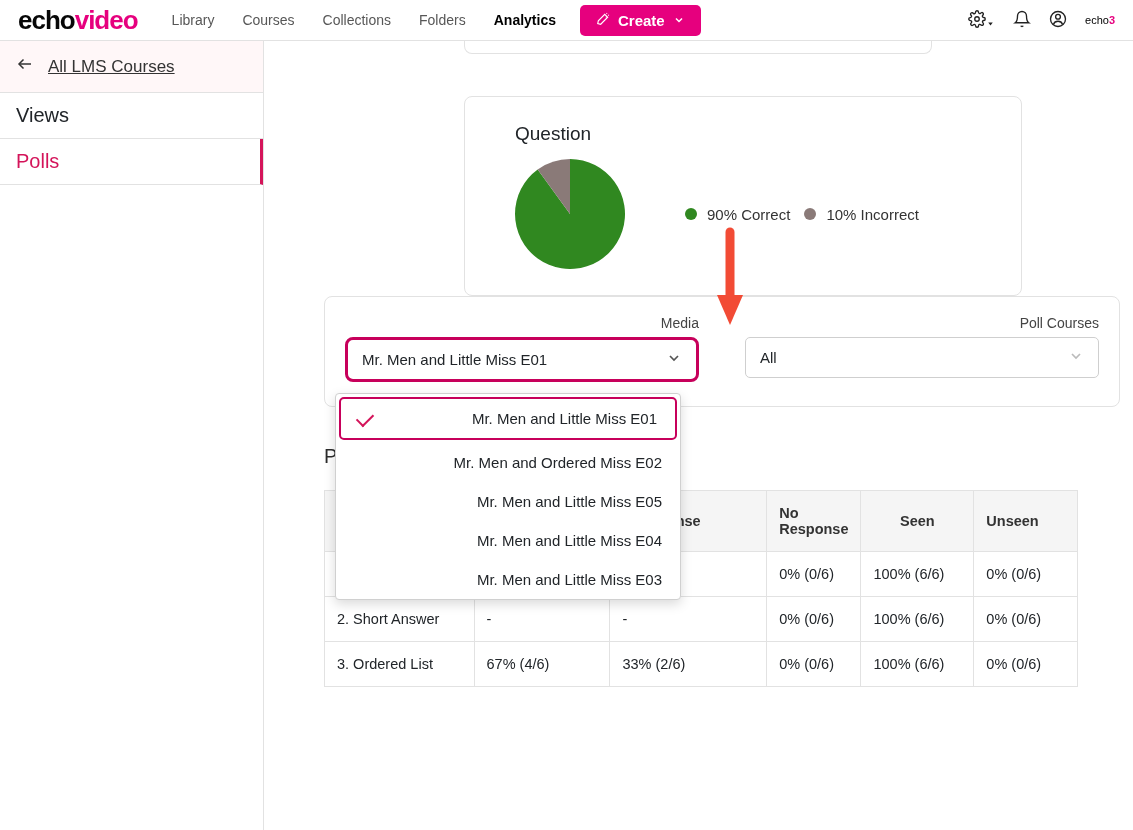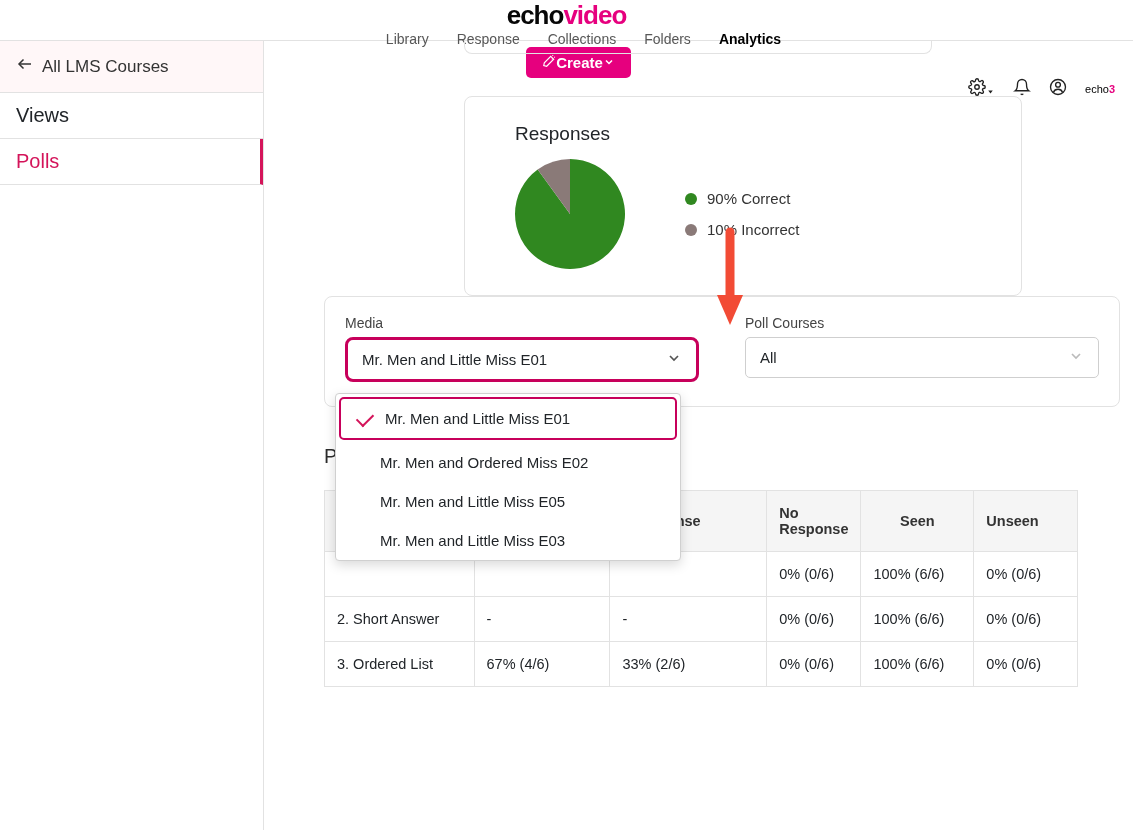--- a/index.html
+++ b/index.html
@@ -8,56 +8,56 @@
     --muted:#575757;
     --border:#e2e2e2;
     --bg:#ffffff;
     --sidebar-active-bg:#fff7f8;
     --chart-green:#308820;
     --chart-muted:#8a7a78;
     --red-arrow:#f24b35;
     --highlight:#c7005b;
   }
   html,body{margin:0;padding:0;font-family:'Segoe UI',Helvetica,Arial,sans-serif;color:var(--text);background:#fff;font-size:15px;}
-  .topbar{display:flex;align-items:center;border-bottom:1px solid var(--border);height:40px;padding:0 18px;flex-direction:column;}
+  .topbar{display:flex;align-items:center;border-bottom:1px solid var(--border);height:40px;padding:0 18px;}
   .logo{font-weight:700;font-size:26px;letter-spacing:-1px;}
   .logo .a{color:#070707;}
   .logo .b{color:#e6007e;}
   .nav{display:flex;gap:28px;margin-left:34px;font-size:14px;color:var(--muted);}
   .nav-item{cursor:pointer;}
   .nav-item.active{color:#000;font-weight:600;}
-  .create-btn{margin-left:24px;background:#e6007e;color:#fff;border:none;border-radius:5px;padding:7px 16px;font-size:15px;font-weight:600;display:flex;align-items:center;cursor:pointer;}
+  .create-btn{margin-left:24px;background:#e6007e;color:#fff;border:none;border-radius:5px;padding:7px 16px;font-size:15px;font-weight:600;display:flex;align-items:center;gap:8px;cursor:pointer;}
   .topbar-right{margin-left:auto;display:flex;align-items:center;gap:18px;color:#222;}
   .topbar-right svg{width:18px;height:18px;}
   .mini-logo{font-size:11px;}
   .mini-logo .a{color:#000;}
   .mini-logo .b{color:#e6007e;font-weight:600;}
 
   .body{display:flex;}
   .sidebar{width:263px;border-right:1px solid var(--border);min-height:790px;flex-shrink:0;}
-  .sb-head{display:flex;align-items:center;gap:8px;padding:14px 16px;background:var(--sidebar-active-bg);border-bottom:1px solid var(--border);font-size:17px;color:#333;}
+  .sb-head{display:flex;align-items:center;gap:14px;padding:14px 16px;background:var(--sidebar-active-bg);border-bottom:1px solid var(--border);font-size:17px;color:#333;text-decoration:underline;}
   .sb-item{padding:11px 16px;border-bottom:1px solid var(--border);font-size:20px;}
   .sb-item.active{color:var(--pink);border-right:3px solid var(--pink);}
 
   .main{flex:1;padding:0;position:relative;height:790px;overflow:hidden;}
   .card{border:1px solid var(--border);border-radius:8px;}
   .responses-card{width:466px;margin-left:200px;margin-top:42px;padding:26px 40px 26px 50px;}
   .responses-title{font-size:19px;margin-bottom:14px;}
   .chart-row{display:flex;align-items:center;gap:60px;}
-  .legend{display:flex;flex-direction:column;gap:14px;font-size:15px;color:#333;}
+  .legend{display:flex;gap:14px;font-size:15px;color:#333;}
   .legend-item{display:flex;align-items:center;gap:10px;}
   .legend-dot{width:12px;height:12px;border-radius:50%;}
   .dot-green{background:var(--chart-green);}
   .dot-grey{background:var(--chart-muted);}
   .total-row{text-align:center;margin-top:18px;font-size:16px;color:#2c2c2c;}
   .total-row .big{font-size:34px;margin-left:8px;}
 
   .polling-heading{margin:70px 0 18px 60px;font-size:22px;color:#2c2c2c;}
 
-  .filter-card{margin-left:60px;width:754px;border:1px solid var(--border);border-radius:8px;padding:18px 20px 24px 20px;display:flex;gap:46px;position:relative;}
+  .filter-card{margin-left:60px;width:754px;border:1px solid var(--border);border-radius:8px;padding:18px 20px 24px 20px;display:flex;gap:46px;position:relative;text-align:right;}
   .filter-block{flex:1;}
   .filter-label{font-size:14px;color:#444;margin-bottom:6px;}
   .select{border:1px solid #cfcfcf;border-radius:5px;padding:10px 14px;display:flex;justify-content:space-between;align-items:center;background:#fff;font-size:15px;}
   .select.highlighted{border:3px solid var(--highlight);border-radius:8px;}
 
   .dropdown{position:absolute;top:96px;left:10px;width:344px;background:#fff;border:1px solid #d0d0d0;border-radius:4px;box-shadow:0 4px 12px rgba(0,0,0,0.15);z-index:5;}
   .dropdown-item{padding:11px 18px 11px 44px;font-size:15px;position:relative;}
   .dropdown-item.selected{border:2px solid var(--highlight);border-radius:5px;margin:3px;}
   .dropdown-item.selected::before{content:"";position:absolute;left:16px;top:14px;width:14px;height:8px;border-left:2px solid var(--pink);border-bottom:2px solid var(--pink);transform:rotate(-45deg);}
 
@@ -71,21 +71,21 @@
 </style>
 </head>
 <body>
 
 <div class="topbar">
   <div class="logo">
     <span class="a">echo</span><span class="b">video</span>
   </div>
   <div class="nav">
     <span class="nav-item">Library</span>
-    <span class="nav-item">Response</span>
+    <span class="nav-item">Courses</span>
     <span class="nav-item">Collections</span>
     <span class="nav-item">Folders</span>
     <span class="nav-item active">Analytics</span>
   </div>
   <button class="create-btn">
     <span>
       <svg width="14" height="14" viewBox="0 0 24 24" fill="none" stroke="white" stroke-width="2">
           <path d="M15 4l5 5L8 21l-5-1 1-5L15 4z"></path>
           <path d="M18 2l1 1M21 5l1 1M17 8l1 1"></path>
         </svg>
@@ -138,21 +138,21 @@
     </div>
     <div class="sb-item">Views</div>
     <div class="sb-item active">Polls</div>
   </div>
 
   <div class="main">
 
     <div class="card" style="width:466px;margin-left:200px;height:12px;border-top:none;border-radius:0 0 8px 8px;"></div>
 
     <div class="card responses-card">
-      <div class="responses-title">Responses</div>
+      <div class="responses-title">Question</div>
       <div class="chart-row">
         <svg id="pie" width="110" height="110" viewBox="0 0 110 110">
             <path d="M 55 55 L 55 0 A 55 55 0 1 1 22.67181112391397 10.504065309377893 Z" fill="#308820"></path>
             <path d="M 55 55 L 22.67181112391397 10.504065309377893 A 55 55 0 0 1 54.99999999999999 0 Z" fill="#8a7a78"></path>
           </svg>
         <div class="legend">
           <div class="legend-item">
               <span class="legend-dot dot-green"></span>
               <span>90% Correct</span>
             </div>
@@ -190,20 +190,21 @@
           <span><svg width="16" height="16" viewBox="0 0 24 24" fill="none" stroke="#bbb" stroke-width="2.5">
                 <polyline points="6 9 12 15 18 9"></polyline>
               </svg></span>
         </div>
       </div>
 
       <div class="dropdown">
         <div class="dropdown-item selected">Mr. Men and Little Miss E01</div>
         <div class="dropdown-item">Mr. Men and Ordered Miss E02</div>
         <div class="dropdown-item">Mr. Men and Little Miss E05</div>
+        <div class="dropdown-item">Mr. Men and Little Miss E04</div>
         <div class="dropdown-item">Mr. Men and Little Miss E03</div>
       </div>
     </div>
 
     <div class="sub-heading">Po</div>
 
     <table class="table">
       <thead>
         <tr>
           <th style="width:150px"></th>

